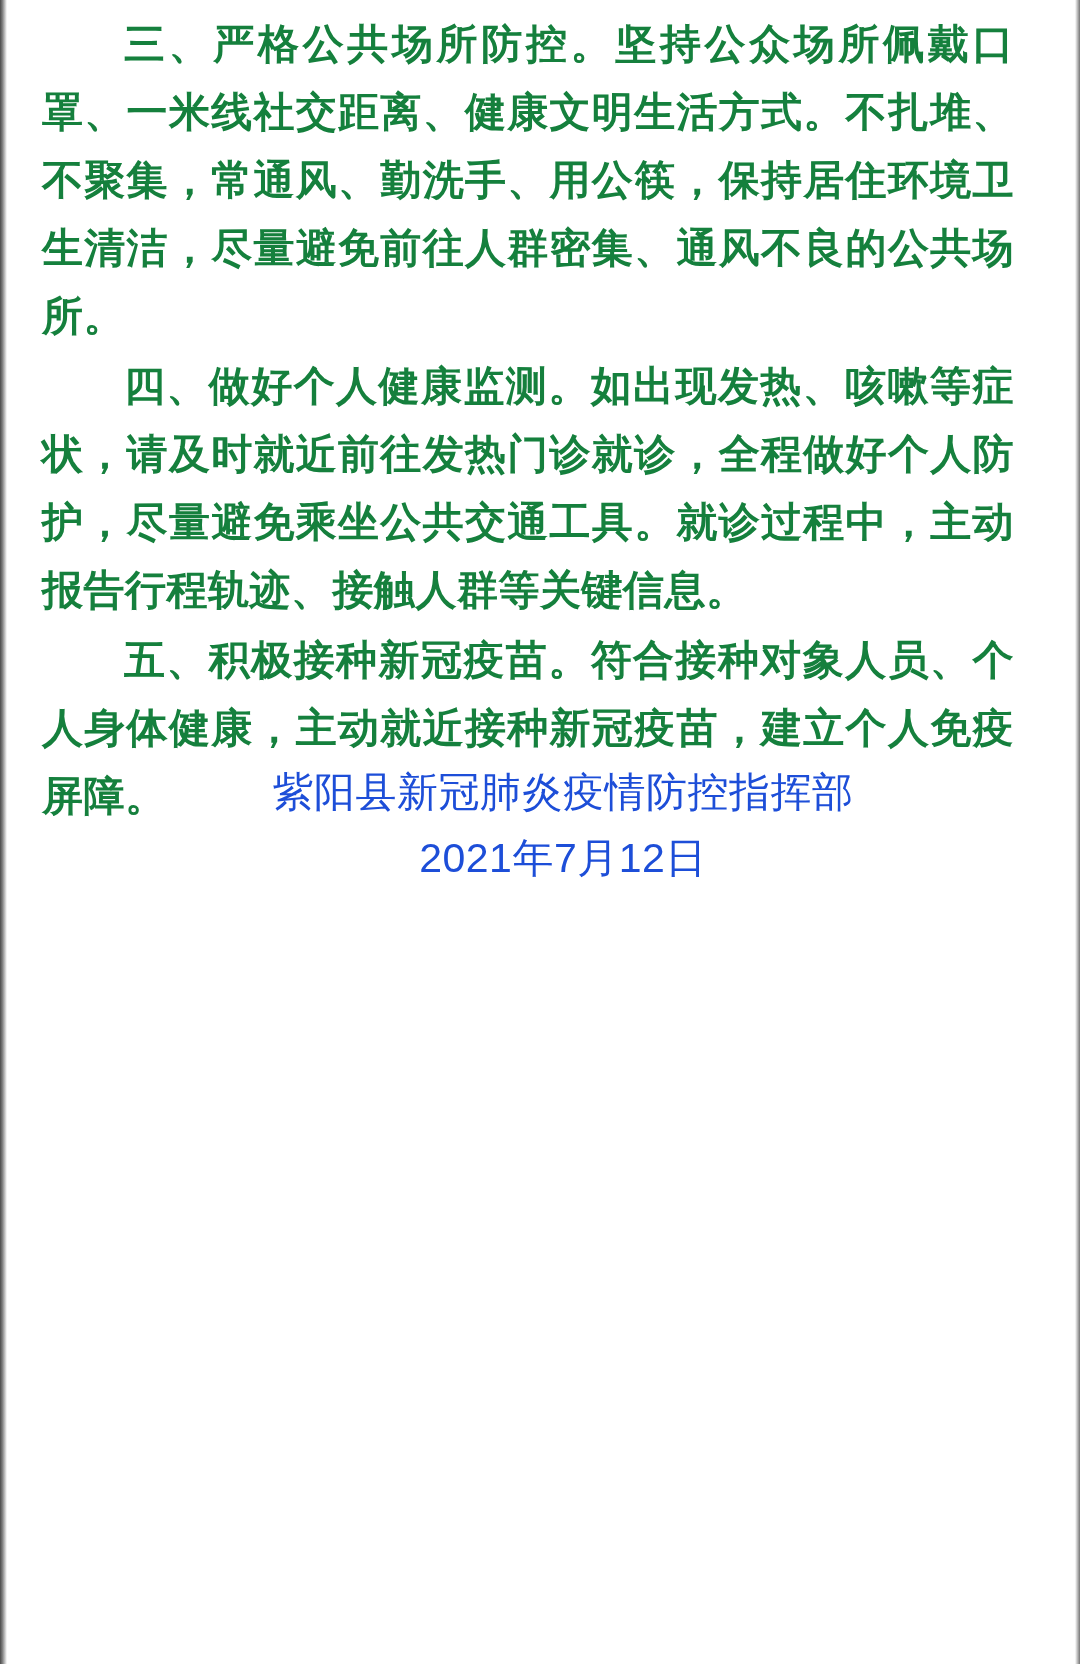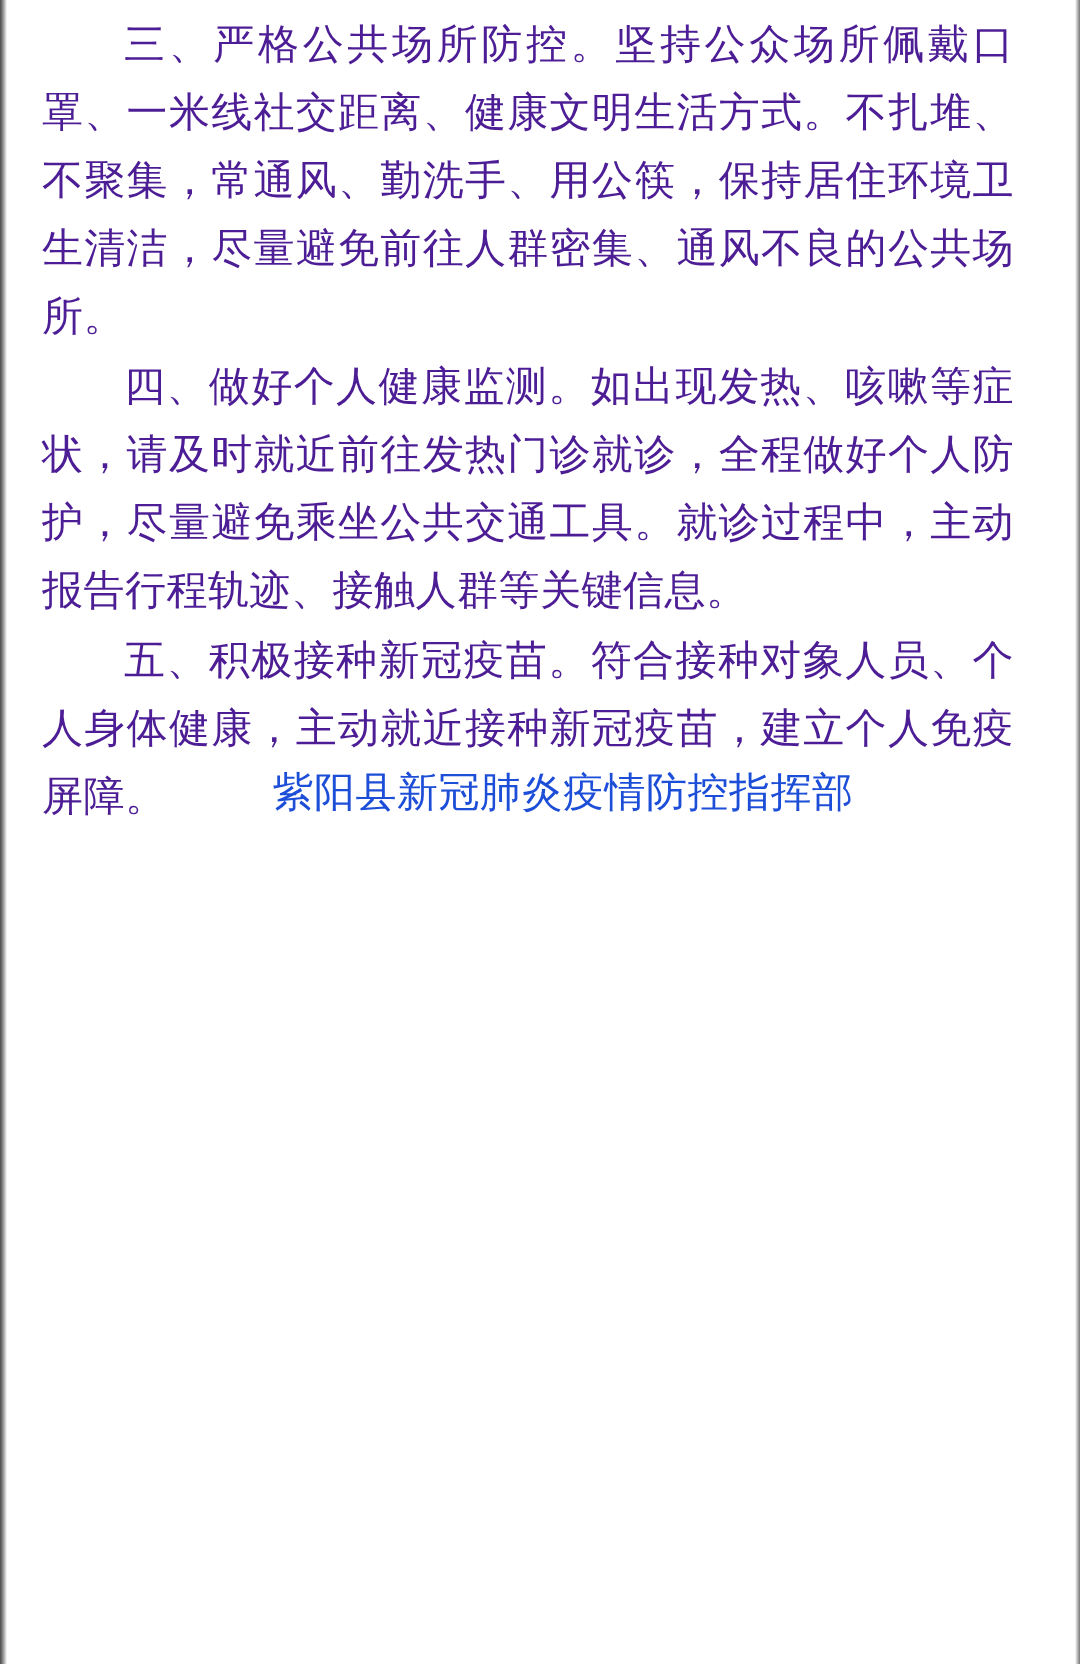--- a/index.html
+++ b/index.html
@@ -49,22 +49,22 @@
     width: 972px;
   }
   .para {
     font-size: 41px;
     line-height: 68px;
     text-align: justify;
     text-justify: inter-ideograph;
     text-indent: 82px;
     margin: 0 0 2px 0;
     letter-spacing: 0.5px;
-    color: #4c1d95;
-    font-weight: 400;
+    color: #15803d;
+    font-weight: 700;
   }
   .signature-block {
     position: absolute;
     left: 42px;
     top: 762px;
     width: 972px;
     text-align: center;
   }
   .sig-line {
     font-size: 41px;
@@ -89,15 +89,16 @@
   <div class="edge-right"></div>
 
   <div class="body-text">
     <p class="para">三、严格公共场所防控。坚持公众场所佩戴口罩、一米线社交距离、健康文明生活方式。不扎堆、不聚集，常通风、勤洗手、用公筷，保持居住环境卫生清洁，尽量避免前往人群密集、通风不良的公共场所。</p>
     <p class="para">四、做好个人健康监测。如出现发热、咳嗽等症状，请及时就近前往发热门诊就诊，全程做好个人防护，尽量避免乘坐公共交通工具。就诊过程中，主动报告行程轨迹、接触人群等关键信息。</p>
     <p class="para">五、积极接种新冠疫苗。符合接种对象人员、个人身体健康，主动就近接种新冠疫苗，建立个人免疫屏障。</p>
   </div>
 
   <div class="signature-block">
     <div class="sig-line sig-org">紫阳县新冠肺炎疫情防控指挥部</div>
+    <div class="sig-line sig-date">2021年7月12日</div>
   </div>
 
 </div>
 
 </body></html>

